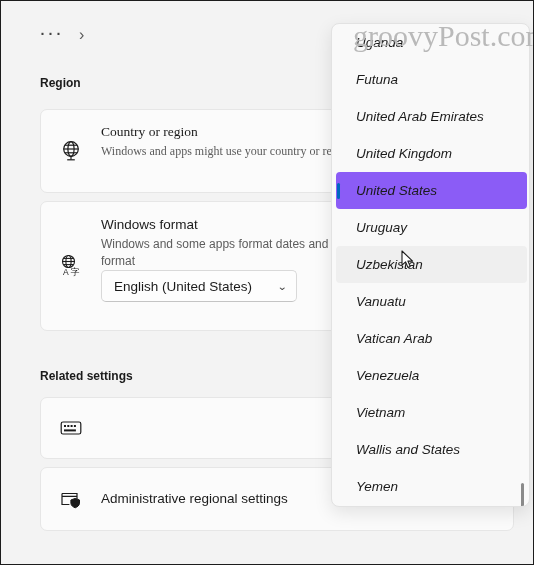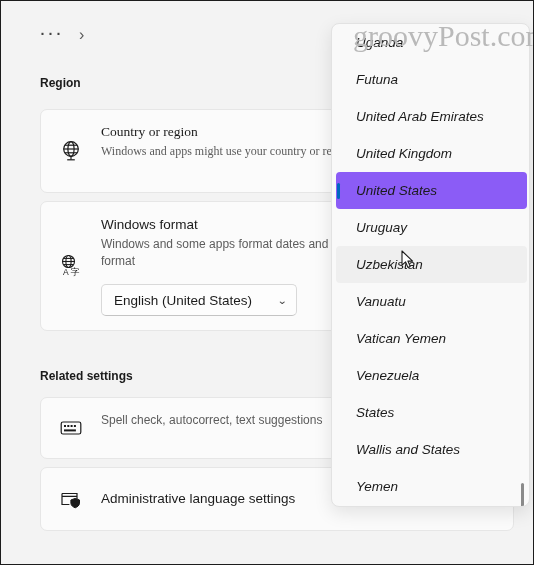--- a/index.html
+++ b/index.html
@@ -124,21 +124,20 @@
 
   #card-admin { top: 466px; height: 64px; }
   #card-admin .card-body {
     padding-top: 0;
     display: flex;
     align-items: center;
     height: 100%;
   }
 
   .combo {
-    margin-top: 14px;
     display: inline-flex;
     align-items: center;
     justify-content: space-between;
     height: 30px;
     min-width: 172px;
     padding: 0 10px 0 12px;
     background: #fdfdfd;
     border: 1px solid #d9d9d9;
     border-bottom-color: #c4c4c4;
     border-radius: 5px;
@@ -310,35 +309,34 @@
           <svg class="icon-svg" width="26" height="26" viewBox="0 0 26 26" fill="none" stroke="#1b1b1b" stroke-width="1.2">
             <rect x="3.2" y="7" width="19.6" height="12" rx="1.8"></rect>
             <rect x="6" y="10" width="2" height="2" fill="#1b1b1b" stroke="none"></rect>
             <rect x="9.3" y="10" width="2" height="2" fill="#1b1b1b" stroke="none"></rect>
             <rect x="12.6" y="10" width="2" height="2" fill="#1b1b1b" stroke="none"></rect>
             <rect x="15.9" y="10" width="2" height="2" fill="#1b1b1b" stroke="none"></rect>
             <rect x="6" y="14.4" width="11.9" height="2" fill="#1b1b1b" stroke="none"></rect>
           </svg>
         </div>
         <div class="card-body">
-          <div class="card-sub">Spell check, autocorrect, text suggestions</div>
         </div>
       </div>
     </div>
 
     <div class="card" id="card-admin">
       <div class="card-inner">
         <div class="card-icon">
           <svg class="icon-svg" width="26" height="26" viewBox="0 0 26 26" fill="none" stroke="#1b1b1b" stroke-width="1.2">
             <path d="M4 7.5h15v5.4M4 7.5v11h7.4M4 10.4h15"></path>
             <path d="M17.2 12.4l4.3 1.6v3.1c0 2.4-2.2 3.9-4.3 4.7-2.1-.8-4.3-2.3-4.3-4.7V14l4.3-1.6z" fill="#1b1b1b" stroke="#1b1b1b" stroke-width="1"></path>
           </svg>
         </div>
         <div class="card-body">
-          <div class="card-title">Administrative language settings</div>
+          <div class="card-title">Administrative regional settings</div>
         </div>
       </div>
     </div>
 
   </div>
 
   <div class="flyout">
     <div class="flyout-list" id="flyout-list">
         <div class="flyout-item">
           <span>Uganda</span>
@@ -358,27 +356,27 @@
         <div class="flyout-item">
           <span>Uruguay</span>
         </div>
         <div class="flyout-item hover">
           <span>Uzbekistan</span>
         </div>
         <div class="flyout-item">
           <span>Vanuatu</span>
         </div>
         <div class="flyout-item">
-          <span>Vatican Yemen</span>
+          <span>Vatican Arab</span>
         </div>
         <div class="flyout-item">
           <span>Venezuela</span>
         </div>
         <div class="flyout-item">
-          <span>States</span>
+          <span>Vietnam</span>
         </div>
         <div class="flyout-item">
           <span>Wallis and States</span>
         </div>
         <div class="flyout-item">
           <span>Yemen</span>
         </div>
       </div>
     <div class="flyout-scrollbar">
       <div class="flyout-thumb"></div>

